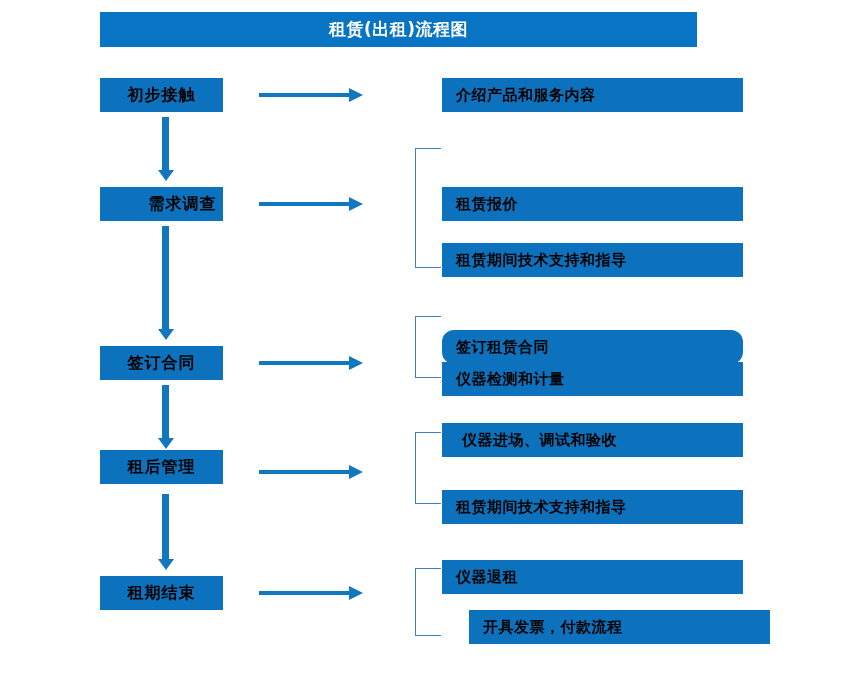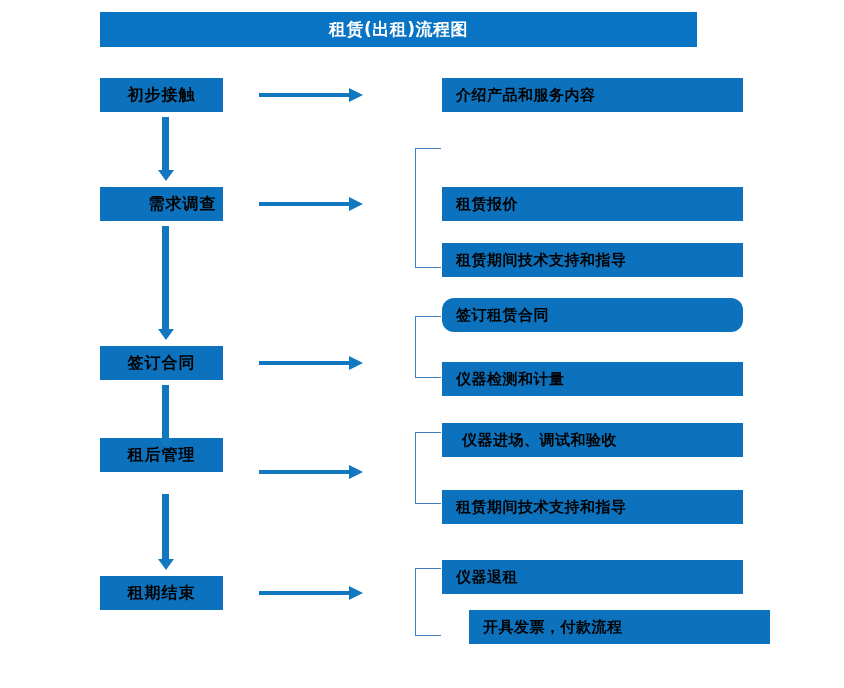--- a/index.html
+++ b/index.html
@@ -124,21 +124,21 @@
 <div id="canvas">
 
   <div class="title-bar">租赁(出租)流程图</div>
 
   <div class="node stage" style="top:78px;">初步接触</div>
 
   <div class="node stage" style="top:187px;padding-left:42px;">需求调查</div>
 
   <div class="node stage" style="top:346px;">签订合同</div>
 
-  <div class="node stage" style="top:438px;">租后管理</div>
+  <div class="node stage" style="top:450px;">租后管理</div>
 
   <div class="node stage" style="top:576px;">租期结束</div>
 
   <div class="v-arrow" style="top:117px; height:64px;">
     <div class="shaft" style="height:53px;"></div>
     <div class="head"></div>
   </div>
 
   <div class="v-arrow" style="top:226px; height:114px;">
     <div class="shaft" style="height:103px;"></div>
@@ -181,21 +181,21 @@
   <div class="bracket" style="top:432px; height:72px;"></div>
   <div class="bracket" style="top:568px; height:68px;"></div>
 
   <div class="node detail" style="top:78px;">介绍产品和服务内容</div>
 
 
   <div class="node detail" style="top:187px;">租赁报价</div>
 
   <div class="node detail" style="top:243px;">租赁期间技术支持和指导</div>
 
-  <div class="node detail" style="top:298px;border-radius:12px;">签订租赁合同</div>
+  <div class="node detail" style="top:330px;border-radius:12px;">签订租赁合同</div>
 
   <div class="node detail" style="top:362px;">仪器检测和计量</div>
 
   <div class="node detail" style="top:423px;padding-left:20px;">仪器进场、调试和验收</div>
 
   <div class="node detail" style="top:560px;">仪器退租</div>
 
   <div class="node detail" style="top:490px;">租赁期间技术支持和指导</div>
 
   <div class="node detail" style="top:610px;margin-left:27px;">开具发票，付款流程</div>

